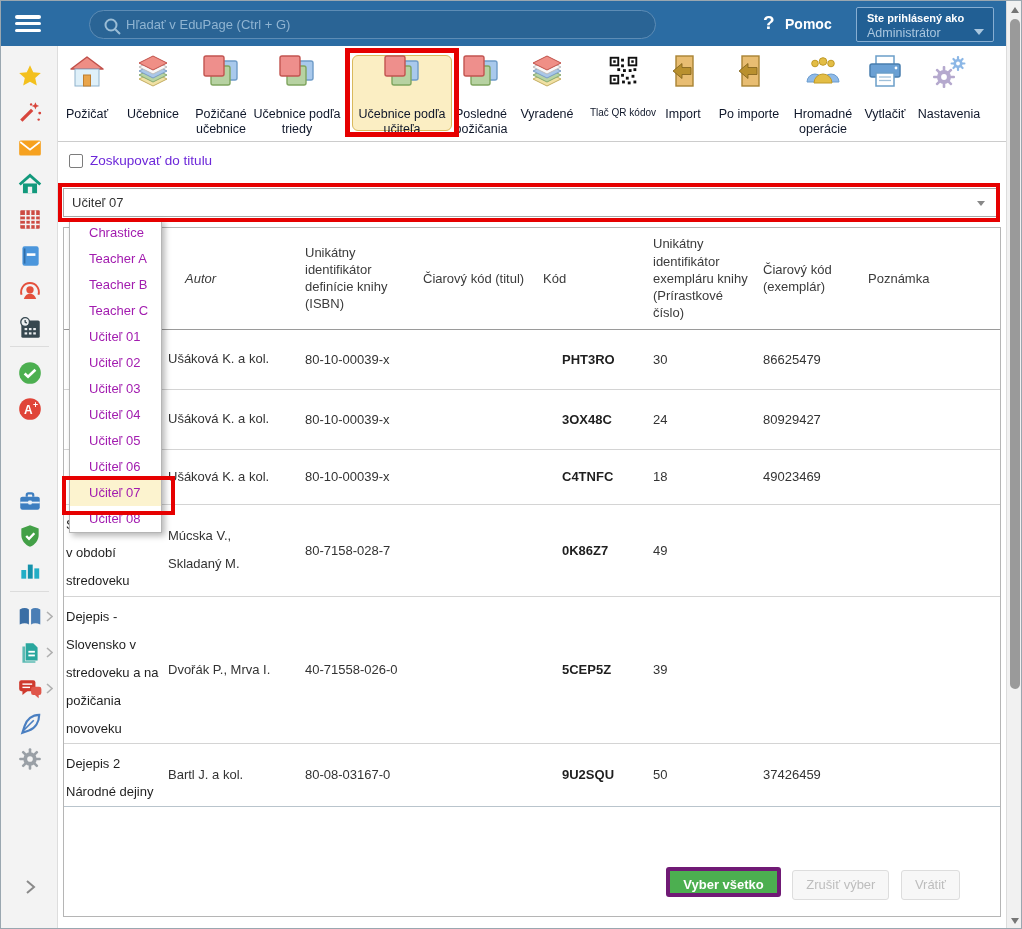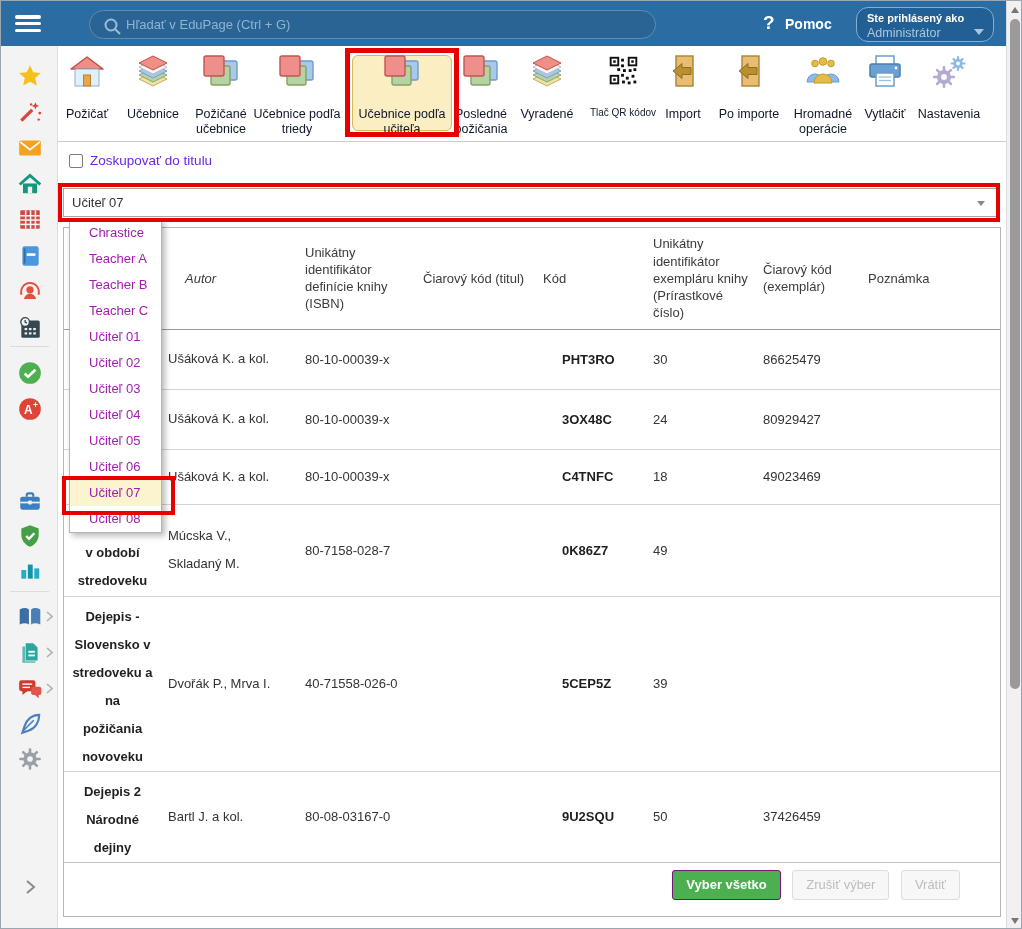--- a/index.html
+++ b/index.html
@@ -10,21 +10,21 @@
   
   .topbar{position:absolute;left:0;top:0;width:1005px;height:45px;background:#2b6ca3;}
   .hamburger{position:absolute;left:14px;top:11px;width:30px;height:24px;cursor:pointer;}
   .hamburger span{display:block;width:26px;height:3.5px;background:#fff;border-radius:2px;margin:3.2px 0;}
   .searchbox{position:absolute;left:88px;top:9px;width:567px;height:29px;background:#2a6495;border:1px solid #5d8cb5;border-radius:15px;}
   .searchbox .ph{position:absolute;left:36px;top:6px;font-size:13px;color:#8fb4d2;}
   .searchbox svg{position:absolute;left:12px;top:5px;}
   .help{position:absolute;left:762px;top:0;height:45px;color:#fff;cursor:pointer;}
   .help .q{position:absolute;left:0;top:11px;font-size:19px;font-weight:bold;}
   .help .lbl{position:absolute;left:22px;top:15px;font-size:14px;font-weight:bold;}
-  .userbox{position:absolute;left:855px;top:6px;width:138px;height:35px;background:#215f94;border:1px solid #87aed2;border-radius:12px;cursor:pointer;}
+  .userbox{position:absolute;left:855px;top:6px;width:138px;height:35px;background:#215f94;border:1px solid #87aed2;border-radius:2px;cursor:pointer;}
   .userbox .l1{position:absolute;left:10px;top:4px;font-size:11px;font-weight:bold;color:#fff;}
   .userbox .l2{position:absolute;left:10px;top:18px;font-size:12.5px;color:#aac7df;}
   .userbox .caret{position:absolute;right:9px;top:21px;width:0;height:0;border-left:5px solid transparent;border-right:5px solid transparent;border-top:6px solid #aac7df;}
 
   
   .scrollbar{position:absolute;left:1005px;top:0;width:17px;height:929px;background:#f1f1f1;border-left:1px solid #dcdcdc;}
   .sb-btn{position:absolute;left:0;width:17px;height:16px;background:#f1f1f1;}
   .sb-btn .tri-up{position:absolute;left:4px;top:5px;width:0;height:0;border-left:4.5px solid transparent;border-right:4.5px solid transparent;border-bottom:6px solid #767676;}
   .sb-btn .tri-down{position:absolute;left:4px;top:5px;width:0;height:0;border-left:4.5px solid transparent;border-right:4.5px solid transparent;border-top:6px solid #767676;}
   .sb-thumb{position:absolute;left:3px;top:18px;width:10px;height:670px;background:#9a9a9a;border-radius:5px;}
@@ -59,27 +59,27 @@
   .menu{position:absolute;left:11px;top:77px;width:93px;background:#fff;border:1px solid #b5b5b5;box-shadow:3px 3px 6px rgba(0,0,0,0.28);z-index:50;}
   .menu .opt{height:26px;line-height:26px;padding-left:19px;font-size:13px;color:#a21caf;cursor:pointer;white-space:nowrap;}
   .menu .opt.sel{background:#fcf3cf;}
 
   
   .table-wrap{position:absolute;left:5px;top:85px;width:938px;height:690px;border:1px solid #b5b5b5;background:#fff;}
   table.grid{border-collapse:collapse;table-layout:fixed;width:936px;font-size:13px;color:#333;}
   table.grid th{font-weight:normal;color:#3b3b3b;text-align:left;vertical-align:middle;line-height:1.32;padding:4px 6px 4px 3px;height:101px;border-bottom:1px solid #9a9a9a;}
   table.grid th.autor{padding-left:20px;font-style:italic;}
   table.grid td{vertical-align:middle;padding:0 6px 0 3px;border-bottom:1px solid #d4d4d4;}
-  table.grid td.title{vertical-align:top;padding-top:6px;font-weight:bold;color:#1f1f1f;line-height:28px;padding-left:2px;text-align:center;}
+  table.grid td.title{vertical-align:top;padding-top:6px;font-weight:normal;color:#1f1f1f;line-height:28px;padding-left:2px;}
   table.grid td.kod{font-weight:bold;color:#1f1f1f;padding-left:22px;}
   table.grid td.autor div{line-height:28px;}
   table.grid tr.last td{border-bottom:1px solid #b9c4cc;}
   .tfoot-btns{position:absolute;right:40px;bottom:16px;z-index:2;}
   .btn{display:inline-block;height:30px;line-height:28px;padding:0 13px;font-size:13px;border-radius:3px;margin-left:7px;cursor:pointer;}
-  .btn.green{background:#4caf50;border:1px solid #701a75;color:#fff;font-weight:bold;margin-left:32px;}
+  .btn.green{background:#4caf50;border:4px solid #701a75;color:#fff;font-weight:bold;margin-left:32px;}
   .btn.disabled{background:#f7f7f7;border:1px solid #dddddd;color:#bdbdbd;cursor:default;}
 </style>
 </head>
 <body>
 
 <div class="app">
 
   <div class="topbar">
     <div class="hamburger">
         <span></span>

